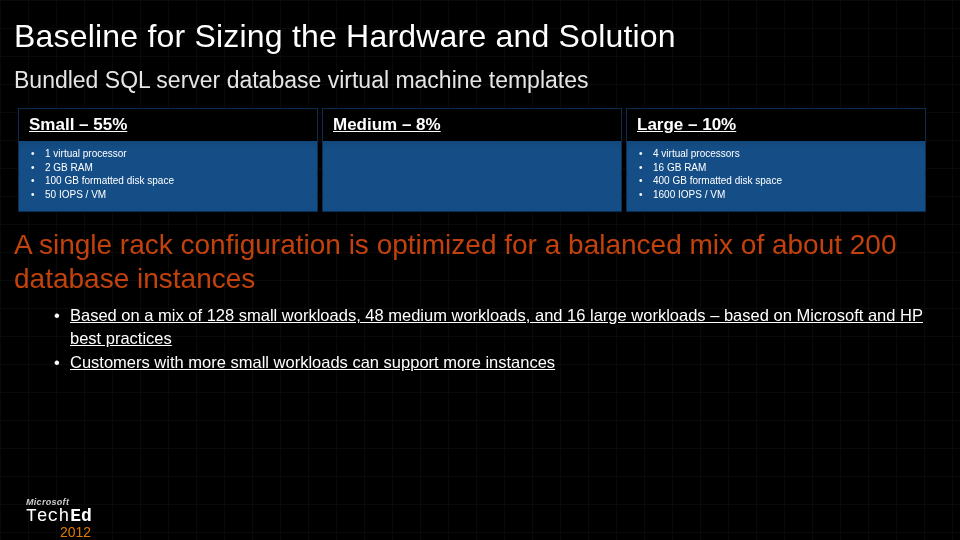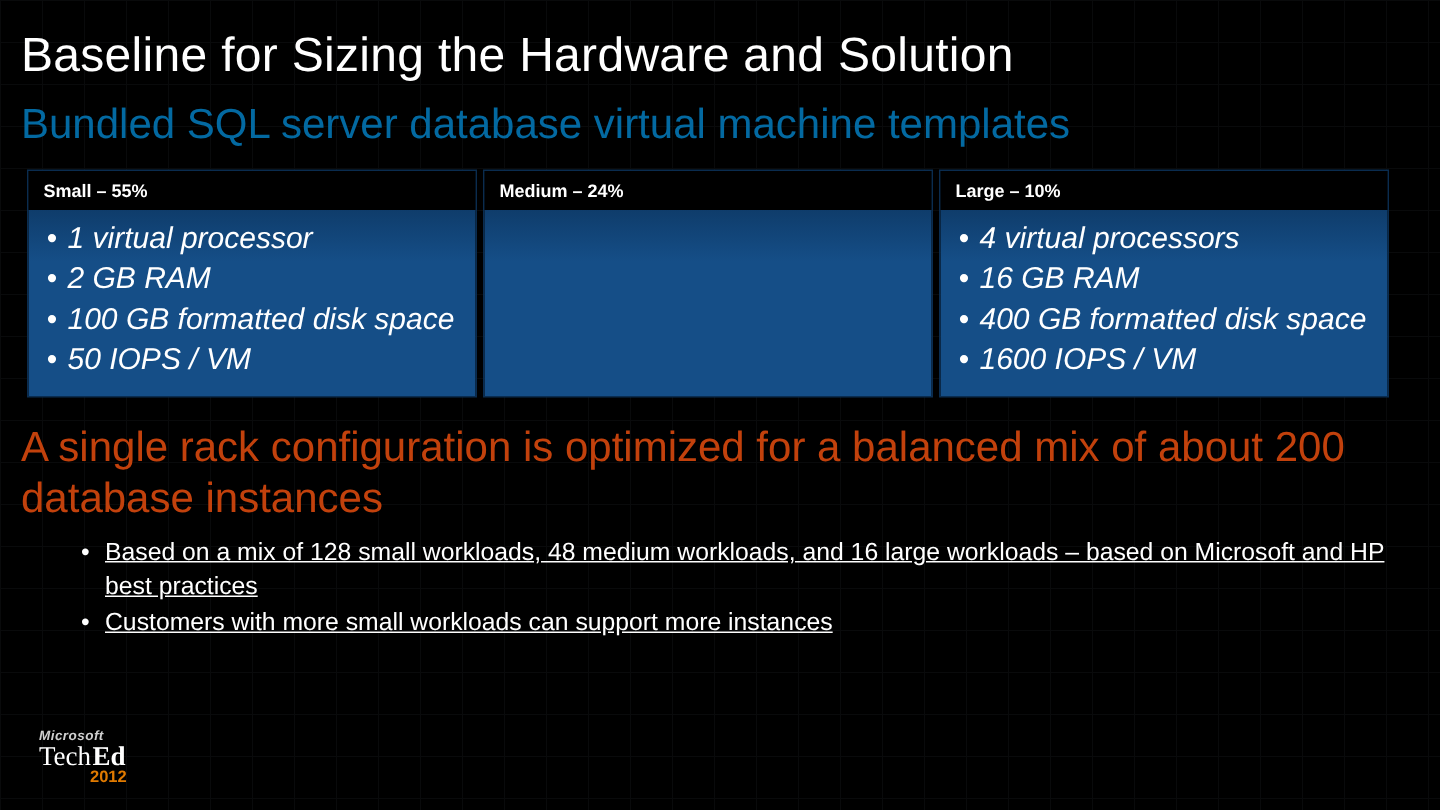--- a/index.html
+++ b/index.html
@@ -27,56 +27,56 @@
     height: 100%;
   }
   .title {
     font-size: 32px;
     font-weight: 400;
     color: #fff;
     margin-bottom: 12px;
     letter-spacing: 0.2px;
   }
   .subtitle {
-    font-size: 28px;
-    font-weight: 400;
-    color: #0369a1;
+    font-size: 23px;
+    font-weight: 400;
+    color: #e5e5e5;
     margin-bottom: 14px;
   }
   .cards {
     display: flex;
     gap: 4px;
     margin-bottom: 16px;
     padding: 0 4px;
   }
   .card {
     flex: 1;
     background: linear-gradient(#0a2f56, #154e87 40%, #154e87);
     border: 1px solid #0a2c4f;
   }
   .card-head {
     background: #000;
     padding: 6px 10px 6px 10px;
     font-weight: 700;
-    font-size: 12px;
-    color: #fff;
+    font-size: 17px;
+    color: #fff;
+    text-decoration: underline;
   }
   .card-body {
     padding: 6px 4px 10px 4px;
   }
   .card-body ul {
     list-style: none;
   }
   .card-body li {
-    font-size: 20px;
+    font-size: 10px;
     line-height: 1.35;
     color: #fff;
     padding-left: 22px;
     position: relative;
-    font-style: italic;
   }
   .card-body li::before {
     content: "•";
     position: absolute;
     left: 8px;
     top: 0;
     color: #fff;
   }
   .summary {
     font-size: 28px;
@@ -99,48 +99,48 @@
   }
   .summary-list li::before {
     content: "•";
     position: absolute;
     left: 4px;
     top: 0;
   }
   .footer-logo {
     position: absolute;
     left: 26px;
-    bottom: 16px;
+    bottom: 0;
     display: flex;
     flex-direction: column;
     align-items: flex-start;
     gap: 0;
   }
   .ms {
     font-size: 9px;
     color: #cfcfcf;
     letter-spacing: 0.3px;
     font-style: italic;
     font-weight: 600;
   }
   .teched {
-    font-family: Liberation Serif, serif;
+    font-family: Liberation Mono, monospace;
     font-size: 18px;
     font-weight: 300;
     color: #fff;
     line-height: 1;
     display: flex;
     align-items: baseline;
     gap: 1px;
   }
   .teched b { font-weight: 700; }
   .year {
-    font-size: 11px;
+    font-size: 14px;
     color: #e07a00;
-    font-weight: 700;
+    font-weight: 400;
     margin-top: -1px;
     margin-left: 34px;
   }
 </style>
 </head>
 <body>
 <div class="grid-bg"></div>
 
 <div class="slide">
 
@@ -156,21 +156,21 @@
         <ul>
           <li>1 virtual processor</li>
           <li>2 GB RAM</li>
           <li>100 GB formatted disk space</li>
           <li>50 IOPS / VM</li>
         </ul>
       </div>
     </div>
 
     <div class="card">
-      <div class="card-head">Medium – 24%</div>
+      <div class="card-head">Medium – 8%</div>
     </div>
 
     <div class="card">
       <div class="card-head">Large – 10%</div>
       <div class="card-body">
         <ul>
           <li>4 virtual processors</li>
           <li>16 GB RAM</li>
           <li>400 GB formatted disk space</li>
           <li>1600 IOPS / VM</li>

